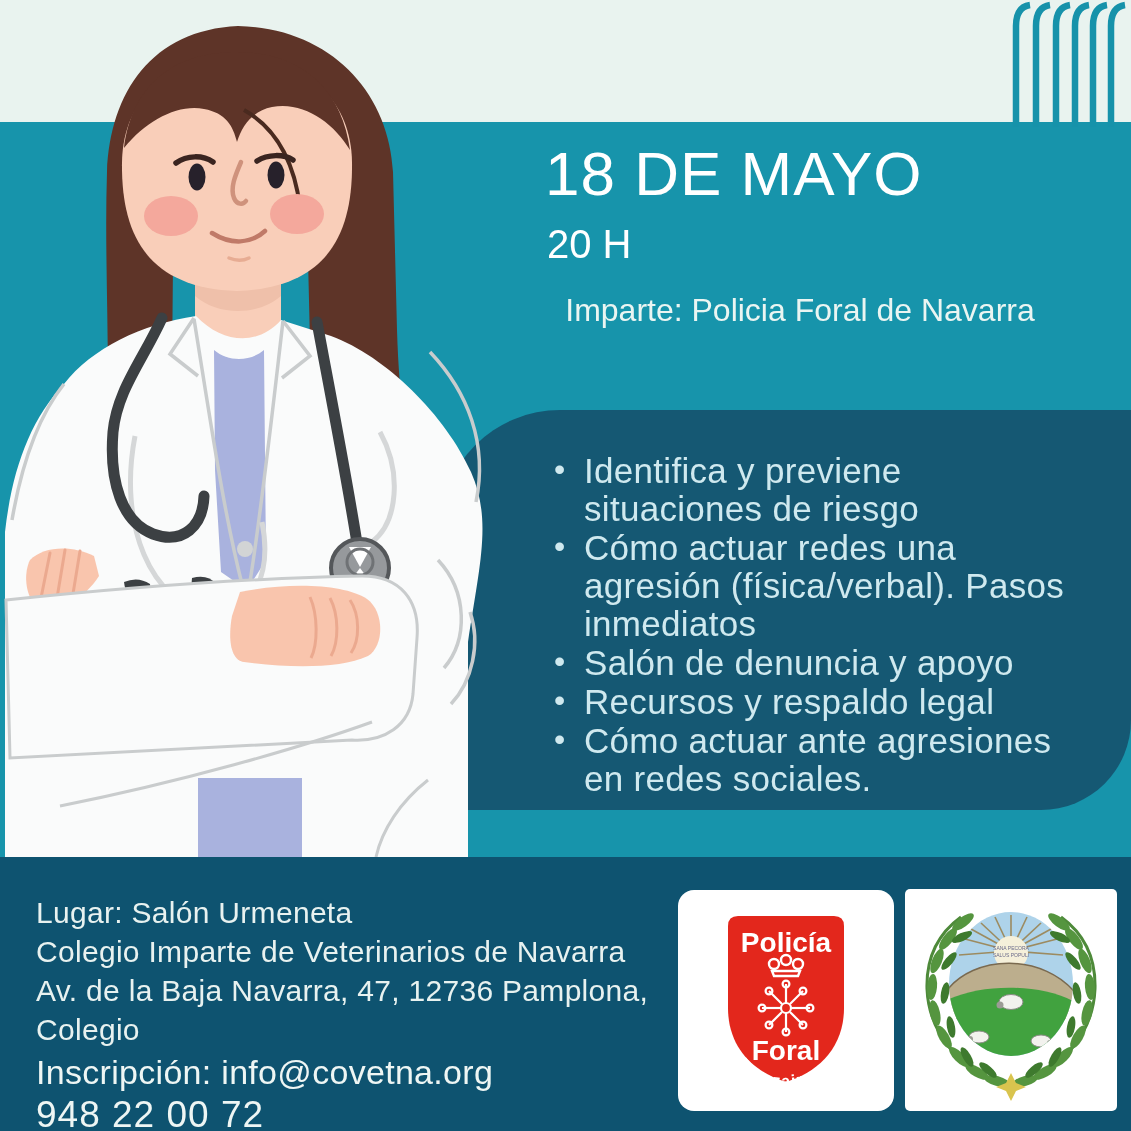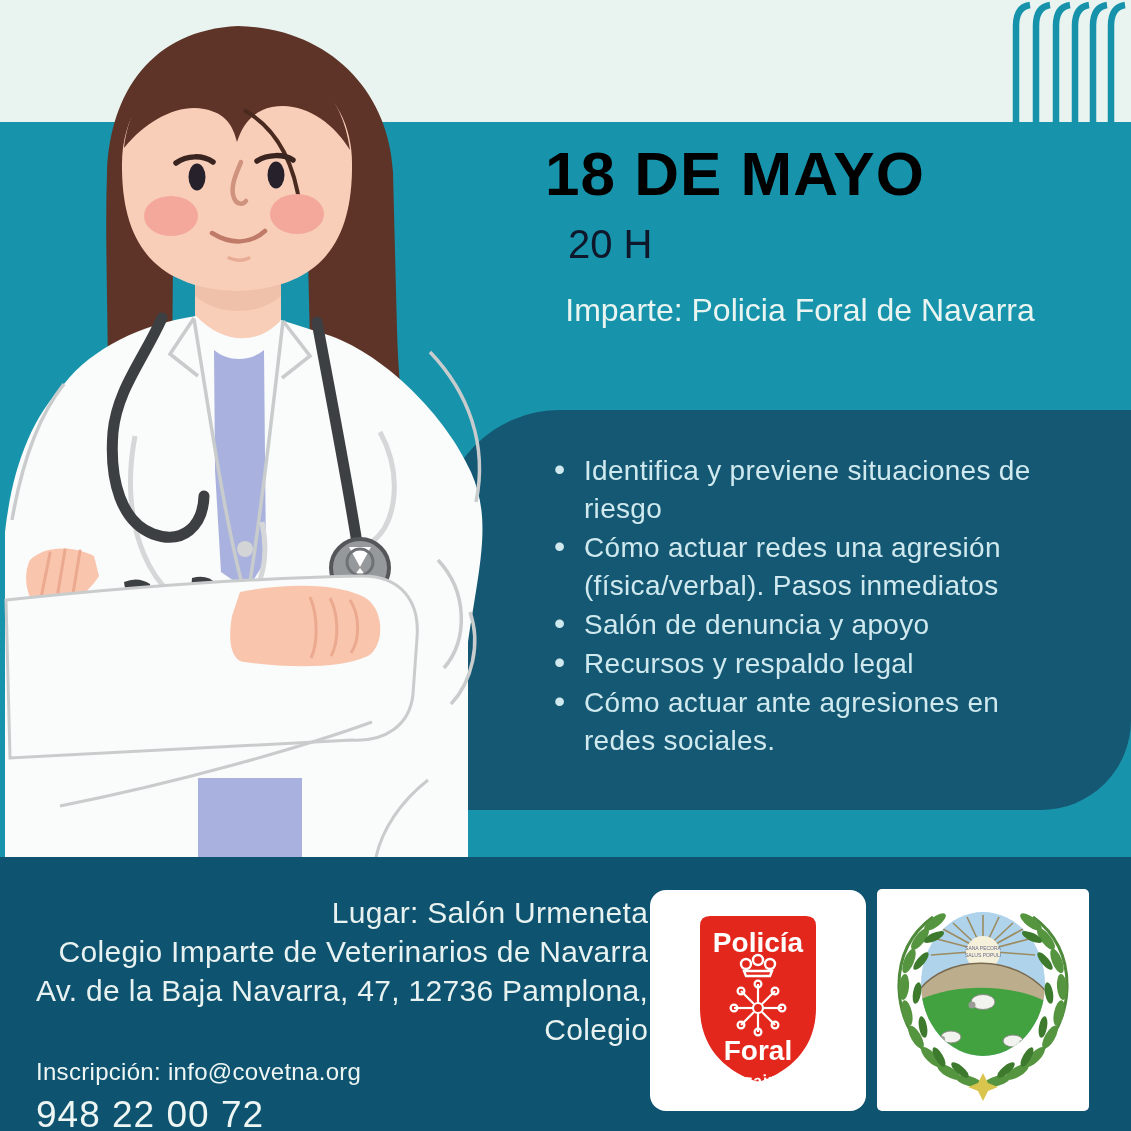--- a/index.html
+++ b/index.html
@@ -9,44 +9,44 @@
     font-family:"Liberation Sans", sans-serif;
   }
   .top-band{position:absolute;left:0;top:0;width:1131px;height:122px;background:#e9f3ef;}
   .deco{position:absolute;right:0;top:0;}
   .dark-box{
     position:absolute;left:440px;top:410px;width:691px;height:400px;
     background:#155873;border-radius:120px 0 90px 0;
   }
   .date{
     position:absolute;left:545px;top:138px;width:560px;
-    font-size:62px;font-weight:700;letter-spacing:1px;color:#000000;
+    font-size:62px;font-weight:400;letter-spacing:1px;color:#ffffff;
   }
   .time{
-    position:absolute;left:568px;top:222px;width:300px;
-    font-size:40px;font-weight:400;color:#0f172a;
+    position:absolute;left:547px;top:222px;width:300px;
+    font-size:40px;font-weight:400;color:#ffffff;
   }
   .speaker{
     position:absolute;left:540px;top:282px;width:520px;
     font-size:32px;line-height:57px;text-align:center;color:#eaf5f2;
   }
   .topics{
     position:absolute;left:552px;top:452px;width:524px;
     margin:0;padding:0;list-style:none;
-    font-size:28px;line-height:38px;color:#cfe9ef;letter-spacing:.3px;
+    font-size:35px;line-height:38px;color:#cfe9ef;letter-spacing:.3px;
   }
   .topics li{position:relative;padding-left:32px;margin:0 0 1px 0;}
   .topics li::before{content:"\2022";position:absolute;left:2px;top:-2px;font-size:32px;}
   .doctor{position:absolute;left:0;top:0;}
   .bottom-band{position:absolute;left:0;top:857px;width:1131px;height:274px;background:#0e5370;}
   .venue{position:absolute;left:36px;top:36px;color:#e8f2f0;}
-  .venue .vline{font-size:30px;line-height:39px;letter-spacing:.3px;text-align:right;}
-  .inscription{font-size:24px;line-height:42px;margin-top:2px;letter-spacing:.3px;color:#eef6f4;}
+  .venue .vline{font-size:30px;line-height:39px;letter-spacing:.3px;}
+  .inscription{font-size:34px;line-height:42px;margin-top:2px;letter-spacing:.3px;color:#eef6f4;}
   .phone{font-size:37px;line-height:44px;letter-spacing:1px;color:#eef6f4;}
-  .card{position:absolute;background:#ffffff;}
+  .card{position:absolute;background:#ffffff;margin-left:28px;}
   .card1{left:650px;top:33px;width:216px;height:221px;border-radius:16px;}
   .card2{left:877px;top:32px;width:212px;height:222px;border-radius:5px;}
   .card svg{display:block;}
 </style>
 </head>
 <body>
 
 <div class="poster">
 
   <div class="top-band"></div>

